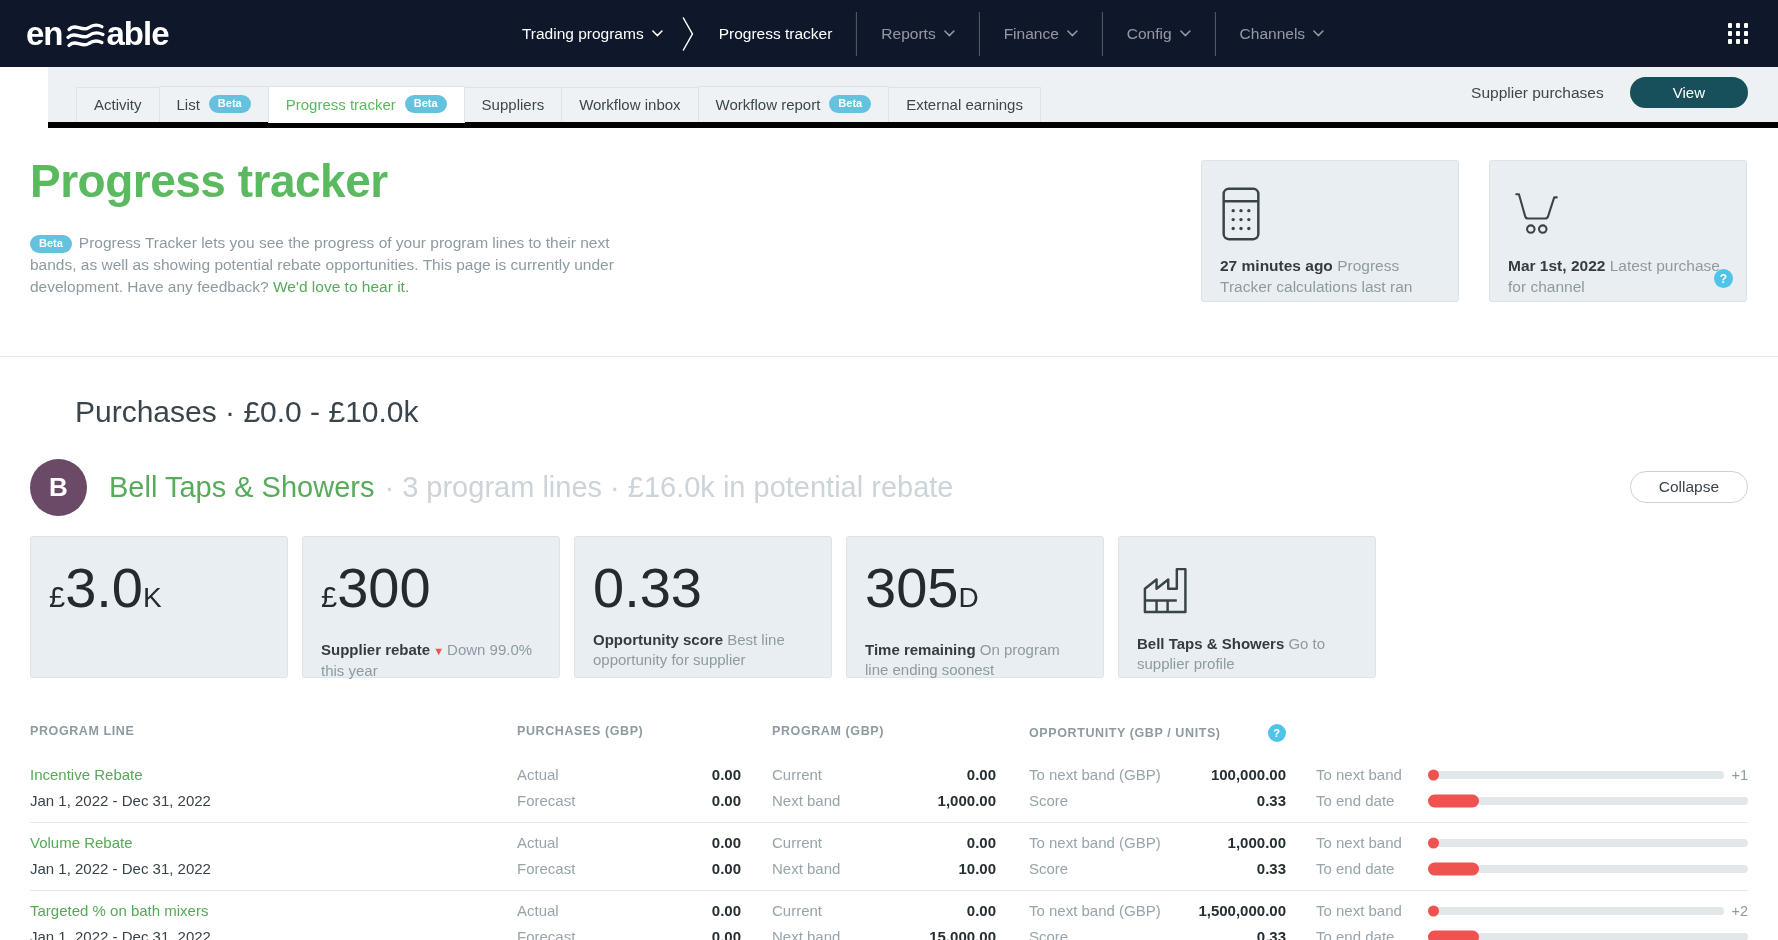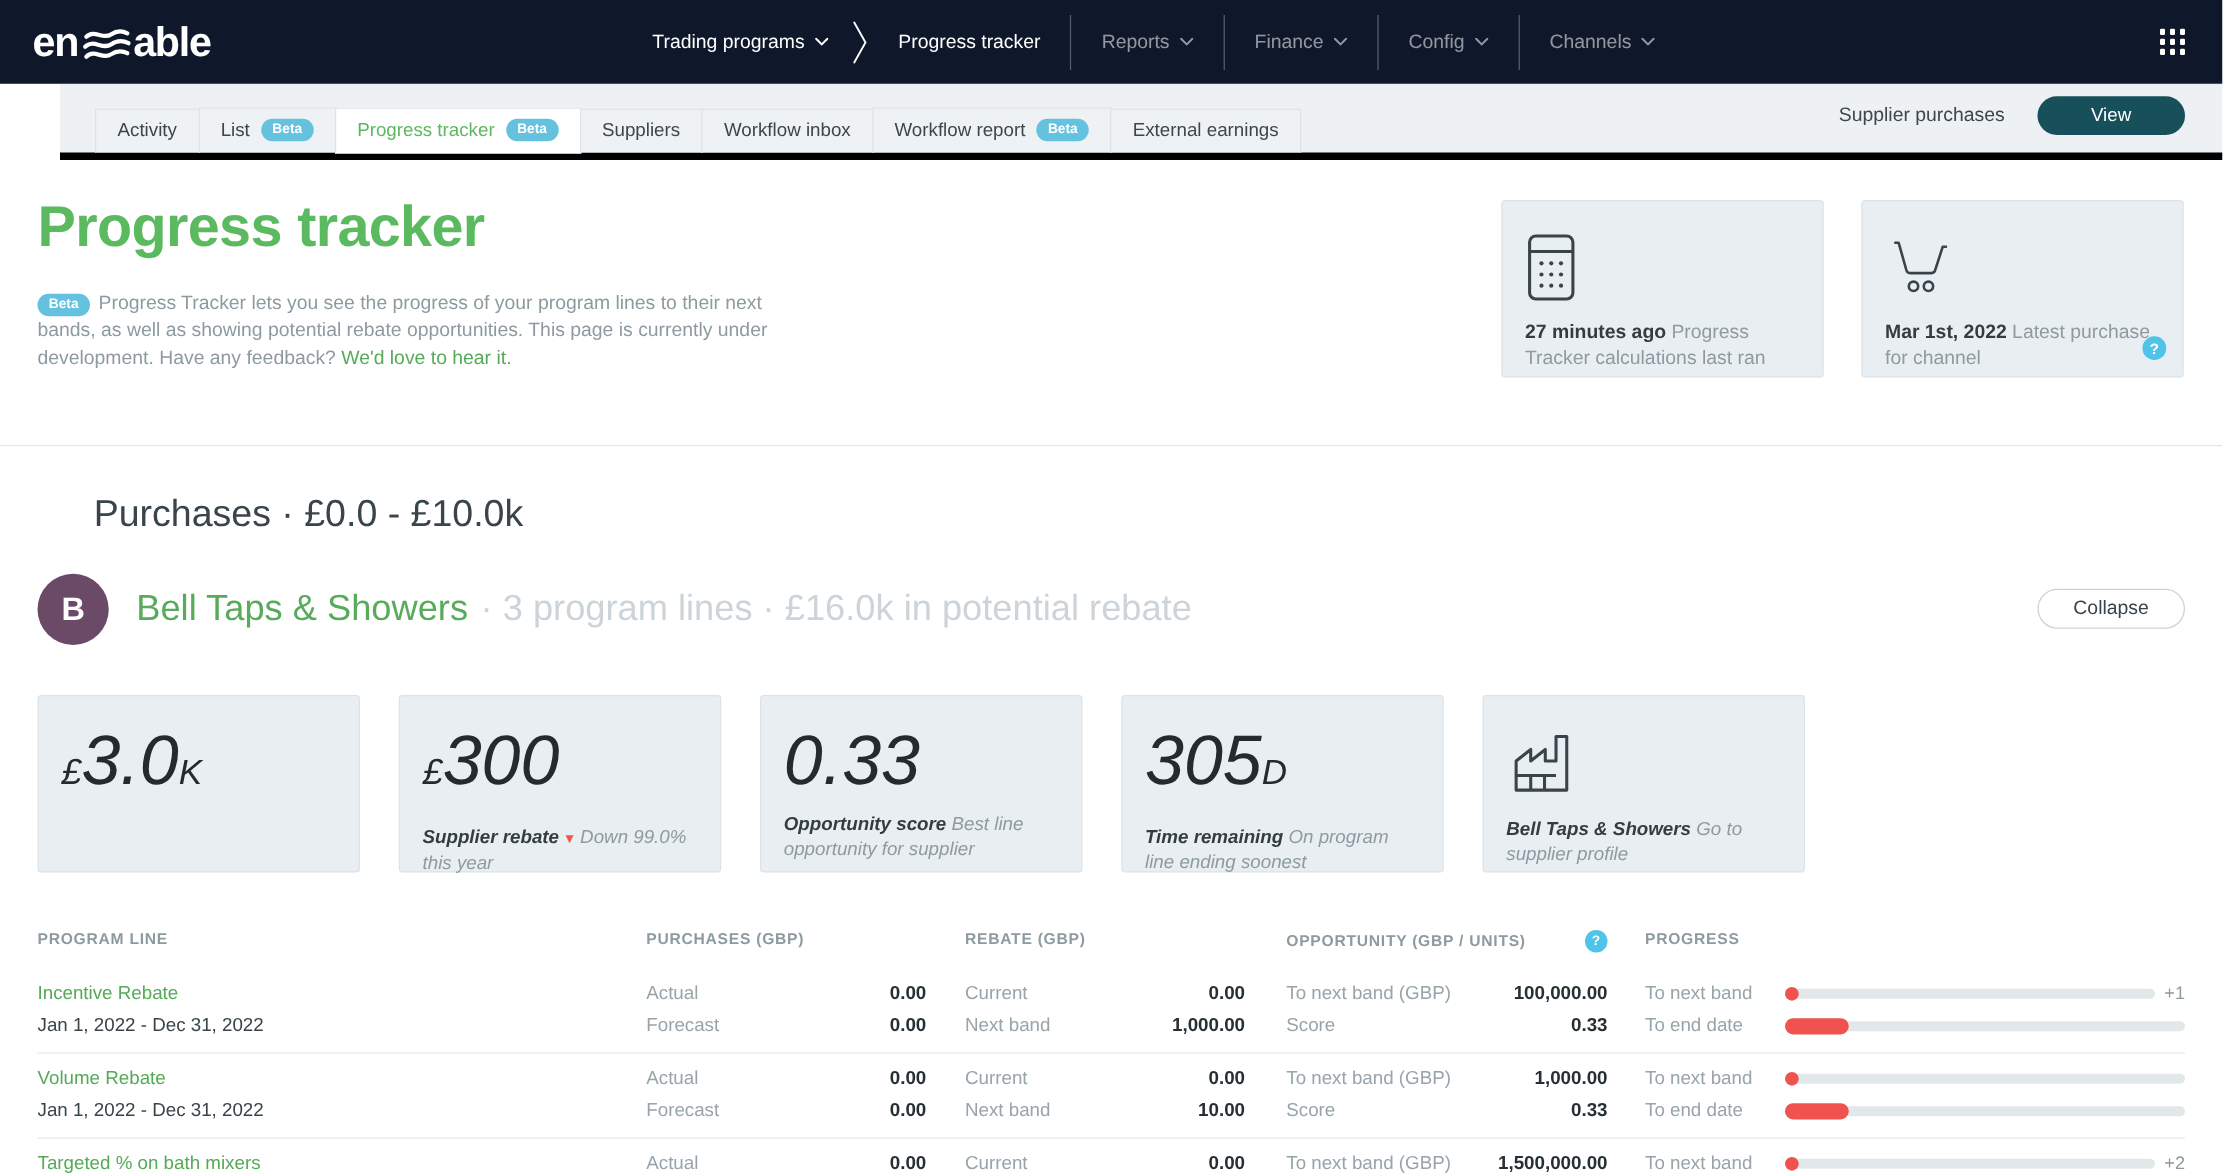--- a/index.html
+++ b/index.html
@@ -50,21 +50,21 @@
   
   .band { padding:0 30px; background:#fff; }
   .band-title { font-size:30px; font-weight:300; color:#39454b; padding-top:38px;margin-left:45px; }
   .supplier-row { display:flex; align-items:center; margin-top:30px; }
   .avatar { width:57px; height:57px; border-radius:50%; background:#6b4a67; color:#fff; font-size:26px; font-weight:700; display:flex; align-items:center; justify-content:center; flex:none; }
   .supplier-name { font-size:29px; color:#57ab5a; margin-left:22px; cursor:pointer; white-space:nowrap; }
   .supplier-meta { font-size:29px; font-weight:300; color:#ccd4d9; margin-left:10px; white-space:nowrap; }
   .btn-collapse { margin-left:auto; background:#fff; border:1px solid #cbd3d8; border-radius:17px; height:32px; padding:0 28px; font-size:15.5px; color:#39444a; cursor:pointer; font-family:inherit; }
 
   
-  .stats { display:flex; gap:31px; margin-top:40px;font-style:italic; }
+  .stats { display:flex; gap:14px; margin-top:20px; }
   .stat-value { font-size:56px; font-weight:300; color:#242b2e; line-height:78px; white-space:nowrap; }
   .stat-value .cur { font-size:29px; }
   .stat-value .unit { font-size:28px; }
   .stat-label { font-size:15px; line-height:20.5px; margin-top:3px; }
   .tri { color:#f2544f; font-size:11px; margin:0 3px; }
 
   
   .thead { display:flex; margin-top:46px; padding-bottom:13px; font-size:12.5px; letter-spacing:0.6px; color:#8d9ba1; font-weight:600; }
   .c1 { width:487px; }
   .c2 { width:255px; padding-right:31px; }
@@ -295,26 +295,25 @@
       </div>
       <div class="stat-label">
         <span class="strong">Bell Taps &amp; Showers</span> <span class="gray">Go to supplier profile</span>
       </div>
     </div>
   </div>
 
   <div class="thead">
     <div class="c1">PROGRAM LINE</div>
     <div class="c2">PURCHASES (GBP)</div>
-    <div class="c3">REBATE (GBP)</div>
+    <div class="c3">PROGRAM (GBP)</div>
     <div class="c4 c4h">
       <span>OPPORTUNITY (GBP / UNITS)</span>
       <span class="help">?</span>
     </div>
-    <div class="c5">PROGRESS</div>
   </div>
 </section>
 
 <section class="rows">
 
   <div class="trow">
     <div class="c1">
       <span class="rname">Incentive Rebate</span>
       <div class="rdates">Jan 1, 2022 - Dec 31, 2022</div>
     </div>

